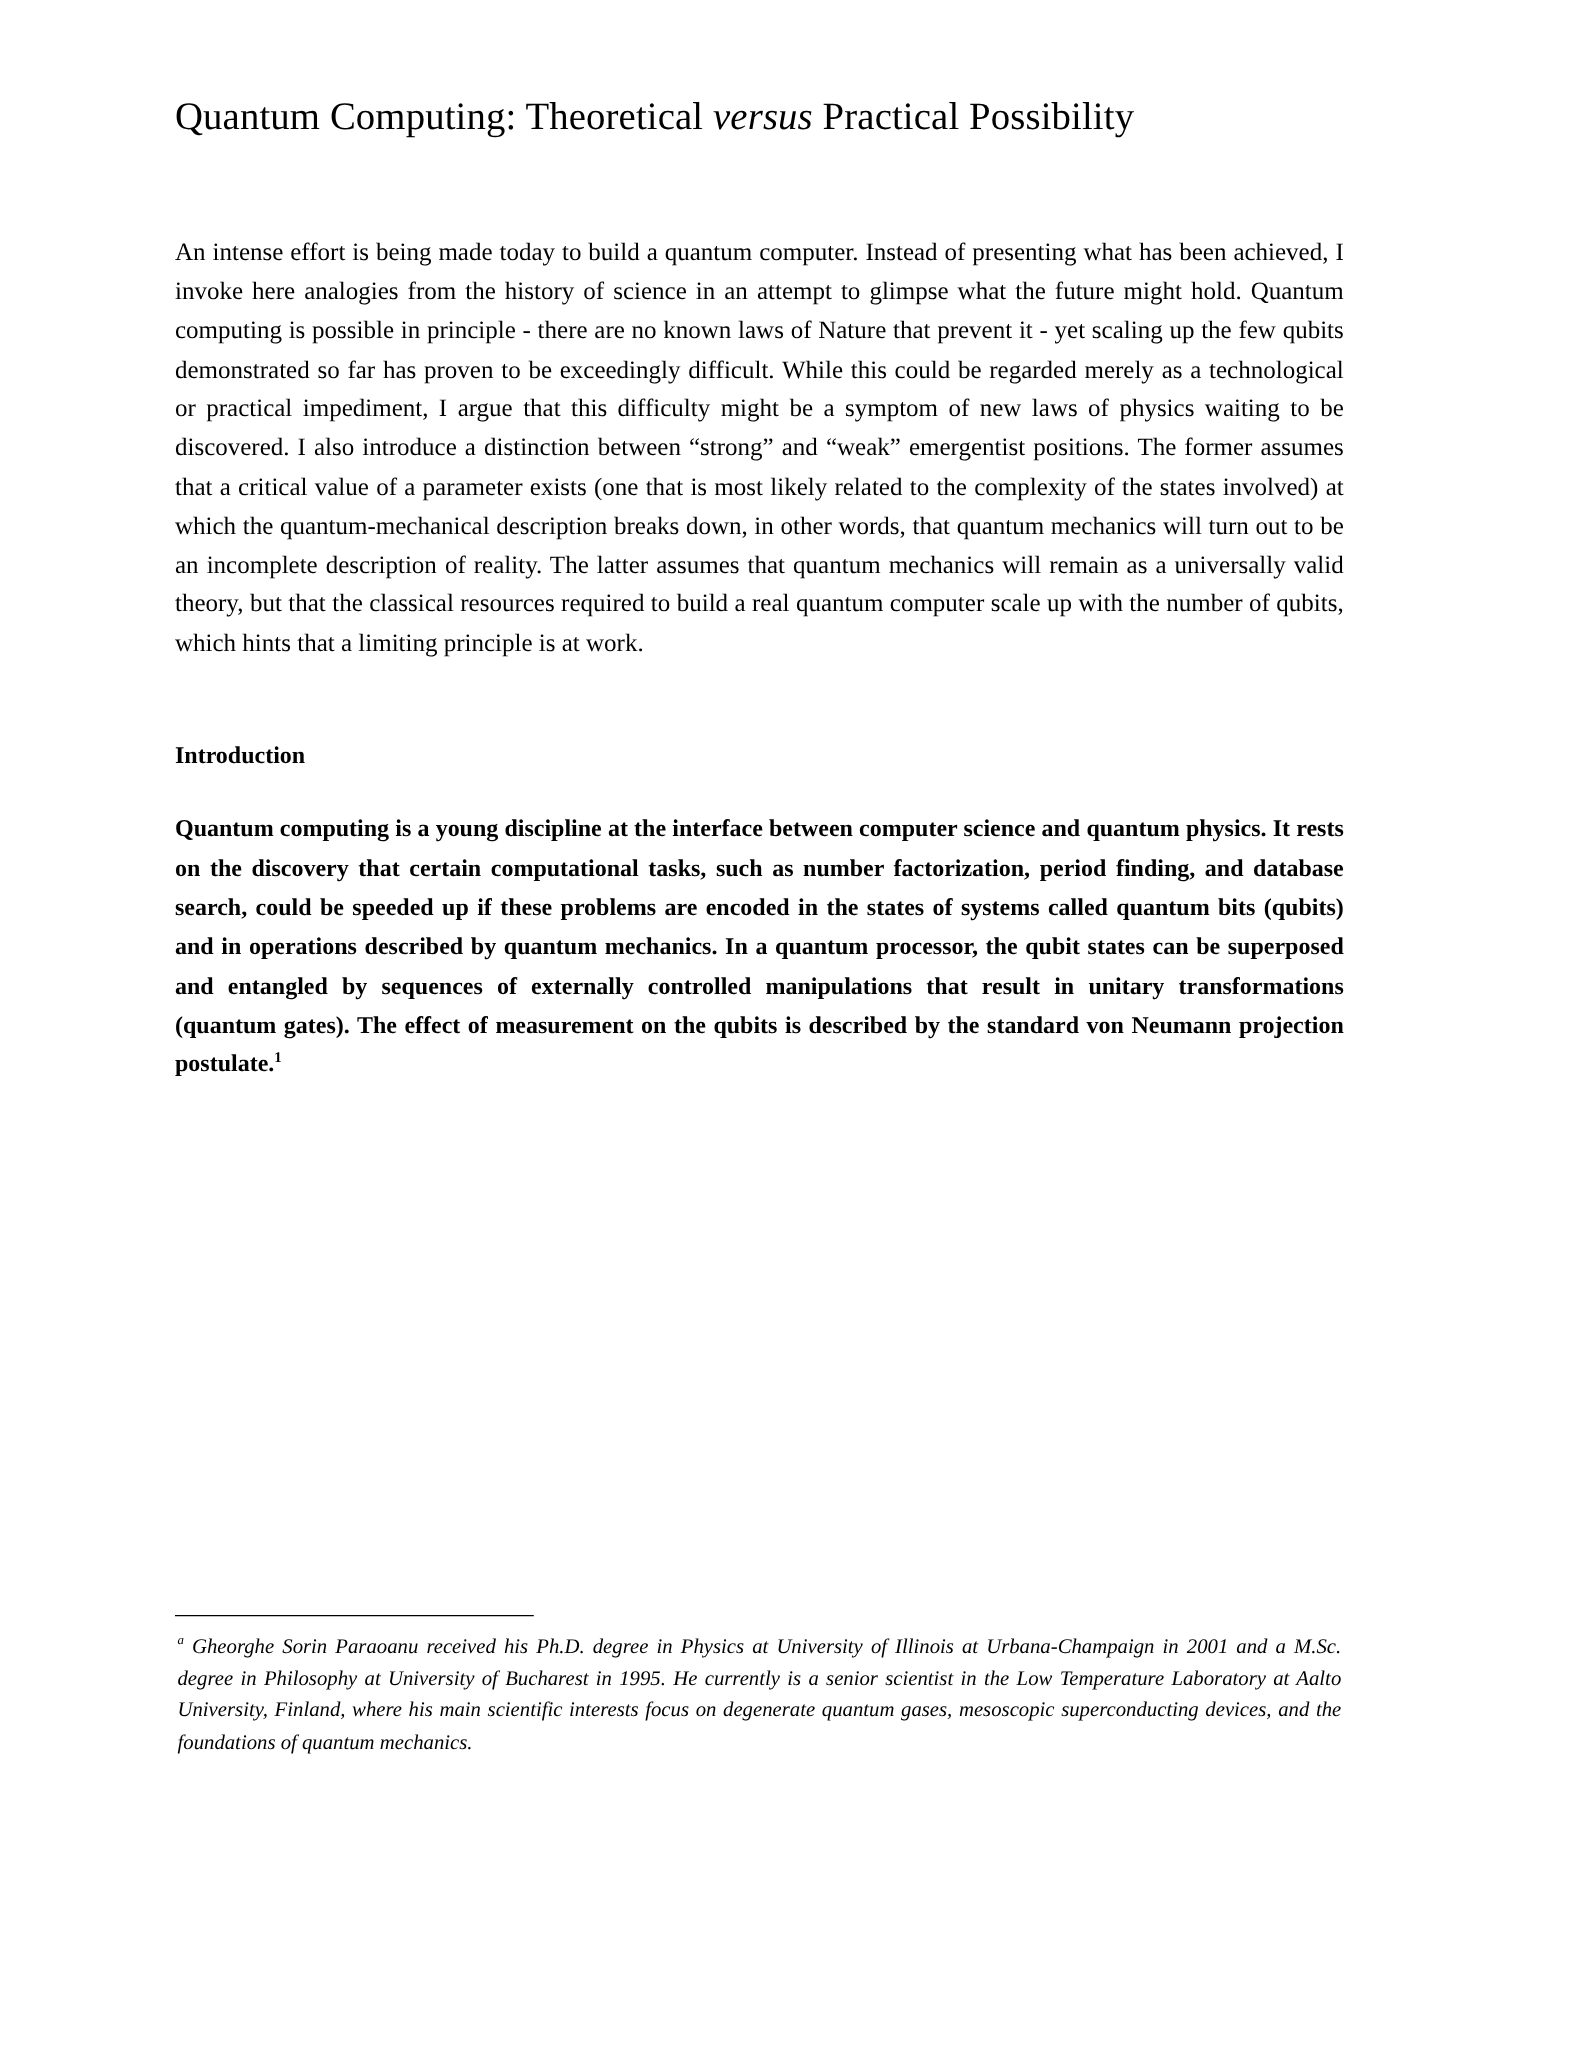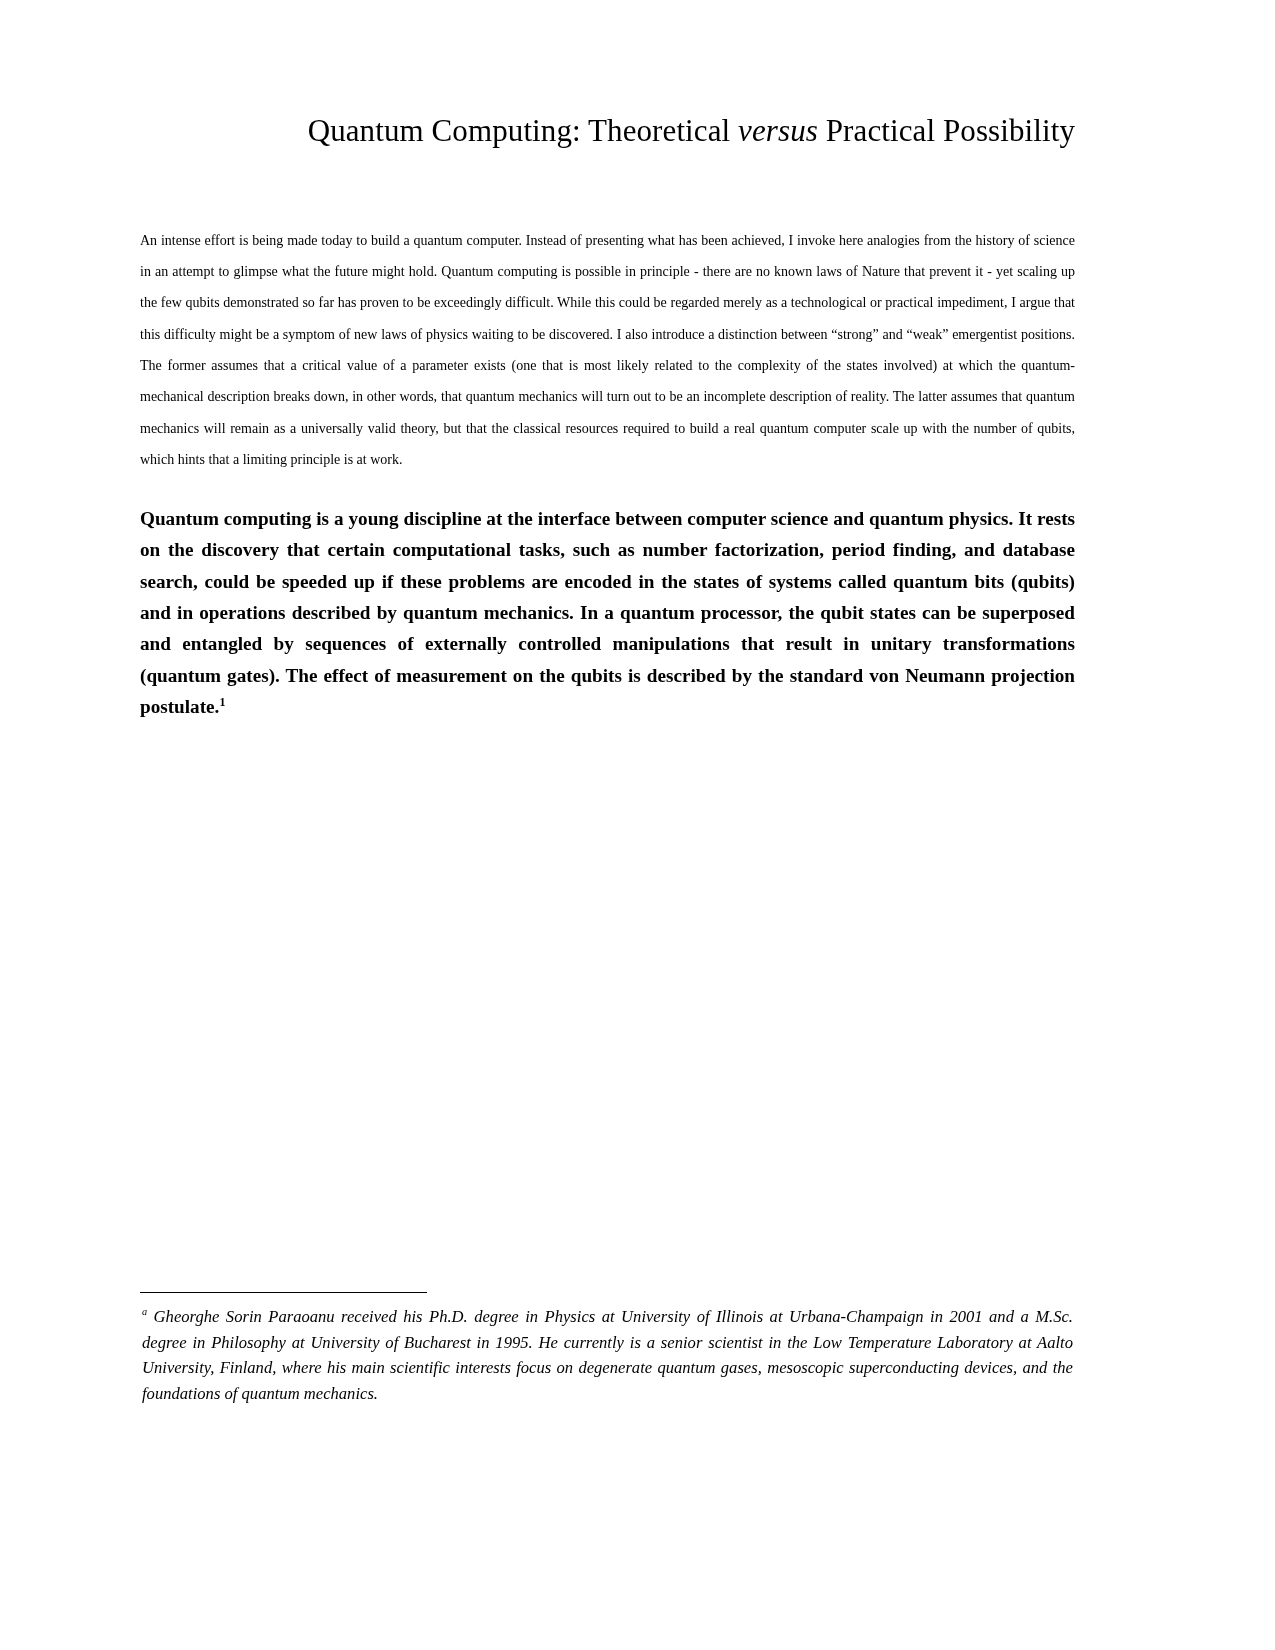--- a/index.html
+++ b/index.html
@@ -25,23 +25,22 @@
     top: 0;
     width: 935px;
   }
 
   
   .doc-title {
     font-size: 31px;
     font-weight: normal;
     line-height: 1.25;
     margin: 0;
-    padding-top: 112px;
+    padding-top: 74px;
     letter-spacing: 0.1px;
-    text-align: right;
   }
   .doc-title .ital {
     font-style: italic;
   }
 
   
   .author-line {
     font-size: 20px;
     line-height: 1.3;
     margin: 0;
@@ -49,21 +48,21 @@
     white-space: pre;
   }
   .author-line sup {
     font-size: 0.62em;
     vertical-align: super;
     line-height: 0;
   }
 
   
   .abstract {
-    font-size: 14px;
+    font-size: 20px;
     line-height: 31.3px;
     text-align: justify;
     text-justify: inter-word;
     margin: 0;
     padding-top: 74px;
   }
 
   .keywords {
     font-size: 19.2px;
     line-height: 31.3px;
@@ -139,20 +138,21 @@
 
 <div class="page">
   <div class="content">
 
     <h1 class="doc-title"><span>Quantum Computing: Theoretical </span><span class="ital">versus</span><span> Practical Possibility</span></h1>
 
 
     <p class="abstract">An intense effort is being made today to build a quantum computer. Instead of presenting what has been achieved, I invoke here analogies from the history of science in an attempt to glimpse what the future might hold. Quantum computing is possible in principle - there are no known laws of Nature that prevent it - yet scaling up the few qubits demonstrated so far has proven to be exceedingly difficult. While this could be regarded merely as a technological or practical impediment, I argue that this difficulty might be a symptom of new laws of physics waiting to be discovered. I also introduce a distinction between “strong” and “weak” emergentist positions. The former assumes that a critical value of a parameter exists (one that is most likely related to the complexity of the states involved) at which the quantum-mechanical description breaks down, in other words, that quantum mechanics will turn out to be an incomplete description of reality.  The latter assumes that quantum mechanics will remain as a universally valid theory, but that the classical resources required to  build a real quantum computer scale up with the number of qubits, which hints that a limiting principle is at work.</p>
 
 
+    <h2 class="section-heading">Introduction</h2>
 
     <p class="body-par"><span>Quantum computing is a young discipline at the interface between computer science and quantum physics. It rests on the discovery that certain computational tasks, such as number factorization, period finding, and database search, could be speeded up if these problems are encoded in the states of systems called quantum bits (qubits) and in operations described by quantum mechanics. In a quantum processor, the qubit states can be superposed and entangled by sequences of externally controlled manipulations that result in unitary transformations (quantum gates). The effect of measurement on the qubits is described by the standard von Neumann projection postulate.</span><sup>1</sup></p>
 
 
   </div>
 
   <div class="footnote-block">
     <div class="footnote-rule"></div>
     <p class="footnote-text"><sup>a</sup><span> Gheorghe Sorin Paraoanu received his Ph.D. degree in Physics at University of Illinois at Urbana-Champaign in 2001 and a M.Sc. degree in Philosophy at University of Bucharest in 1995.  He currently is a senior scientist in the Low Temperature Laboratory at Aalto University, Finland, where his main scientific interests focus on degenerate quantum gases, mesoscopic superconducting devices, and the foundations of quantum mechanics.</span></p>
   </div>

